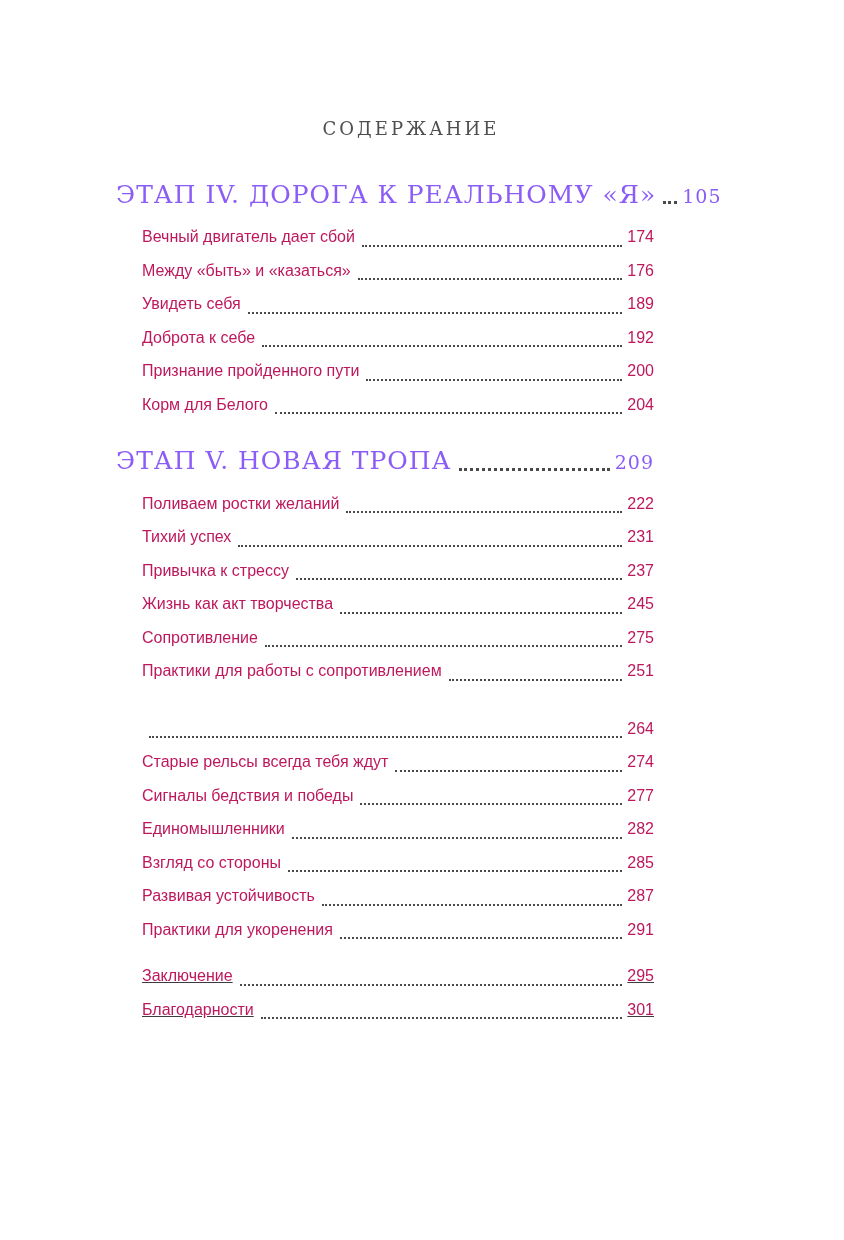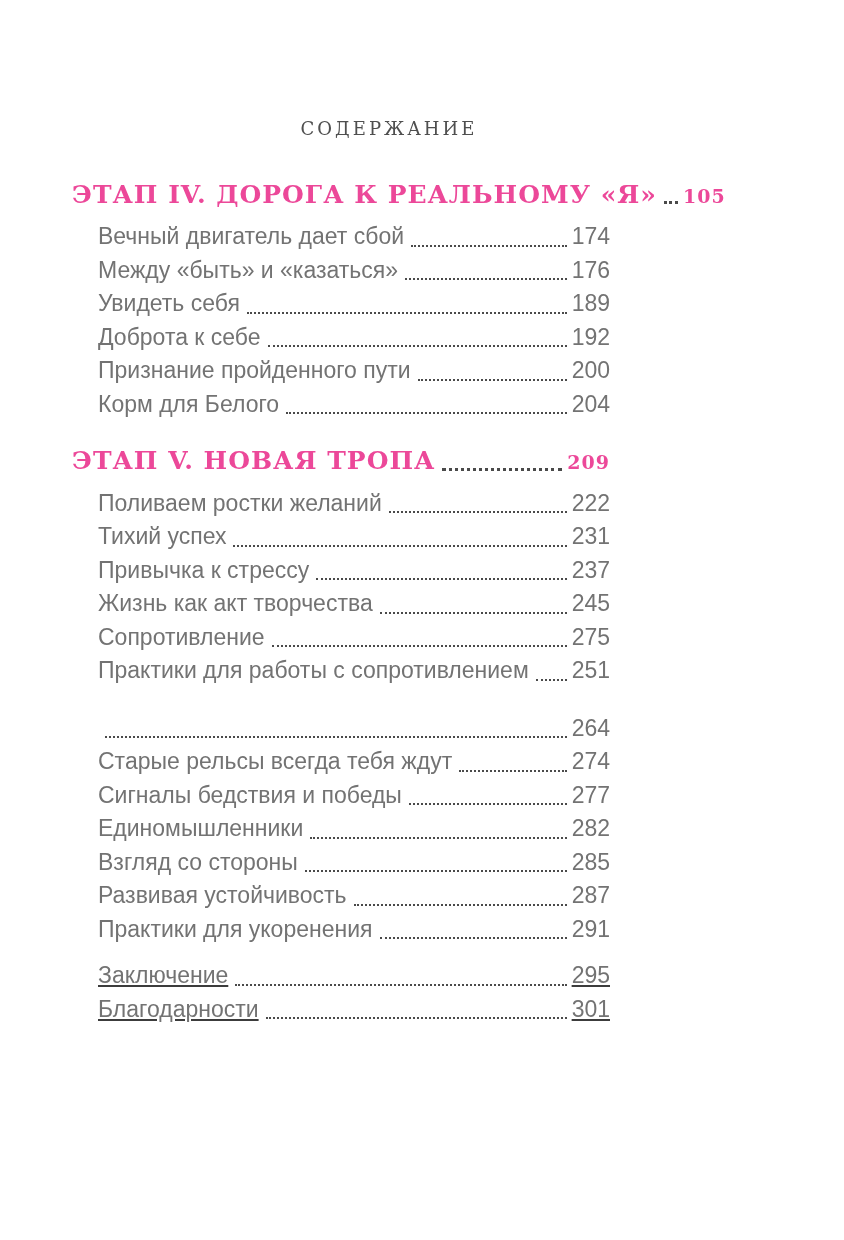--- a/index.html
+++ b/index.html
@@ -12,21 +12,21 @@
     height: 1240px;
     position: relative;
     overflow: hidden;
     font-family: "Liberation Sans", sans-serif;
     color: #3c3c3c;
   }
   .page {
     box-sizing: border-box;
     width: 844px;
     height: 1240px;
-    padding: 118px 138px 60px 72px;
+    padding: 118px 138px 60px 116px;
   }
   .toc-title {
     font-family: "DejaVu Serif", "Liberation Serif", serif;
     font-size: 18px;
     font-weight: 500;
     letter-spacing: 3px;
     color: #4f4f4f;
     text-align: center;
     margin: 0 0 40px 0;
   }
@@ -40,37 +40,37 @@
     margin-top: 0;
   }
   .toc-section.no-heading {
     margin-top: 13px;
     text-decoration: underline;
   }
   .toc-heading {
     display: flex;
     align-items: baseline;
     font-family: "DejaVu Serif", "Liberation Serif", serif;
-    font-weight: 700;
+    font-weight: 400;
     font-size: 25px;
     letter-spacing: 1px;
-    color: #ec4899;
+    color: #8b5cf6;
     margin: 0 0 10px 0;
     line-height: 1.25;
   }
   .toc-heading .pagenum {
     font-family: "DejaVu Serif", "Liberation Serif", serif;
     font-size: 19px;
   }
   .toc-item {
     display: flex;
     align-items: flex-end;
-    font-size: 23px;
+    font-size: 16px;
     line-height: 33.5px;
-    color: #737373;
+    color: #be185d;
     padding-left: 26px;
   }
   .label {
     white-space: nowrap;
     flex: 0 0 auto;
   }
   .leader {
     flex: 1 1 auto;
     min-width: 14px;
     align-self: flex-end;

